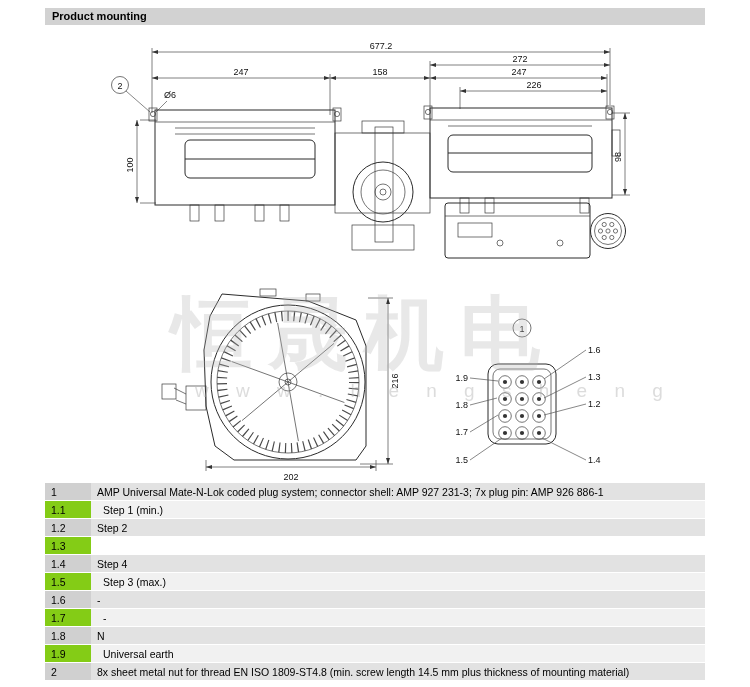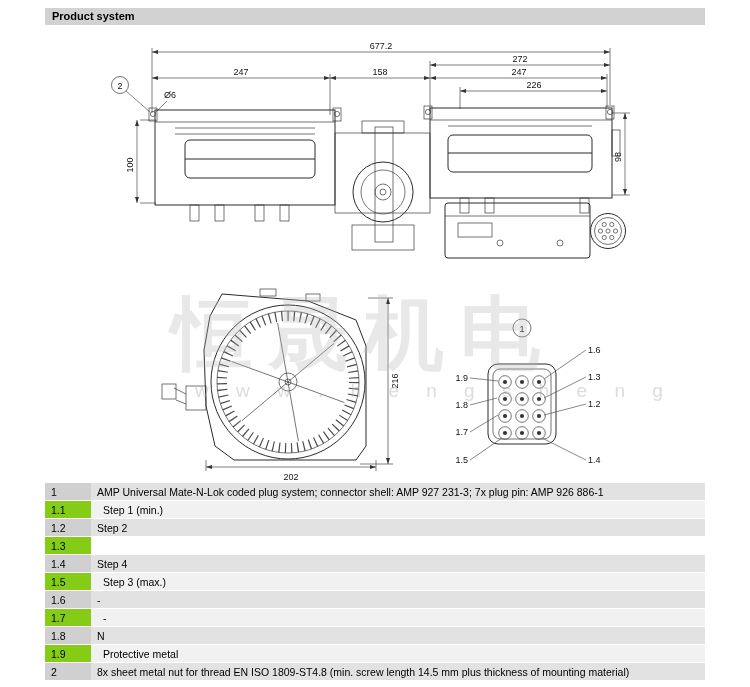--- a/index.html
+++ b/index.html
@@ -30,21 +30,21 @@
   .trow.dark .tid { background:#d0d0d0; }
   .trow.dark .tdesc { background:#e2e2e2; }
   .trow.light .tid { background:#84cc16; }
   .trow.light .tdesc { background:#f1f1f1;padding-left:12px; }
 </style>
 </head>
 <body>
 
 <div class="page">
 
-  <div class="header-bar">Product system</div>
+  <div class="header-bar">Product mounting</div>
 
   <svg style="left:90px; top:35px;" width="580" height="255" viewBox="0 0 580 255">
     <defs>
       <pattern id="hp" width="3.4" height="8" patternUnits="userSpaceOnUse">
         <rect width="3.4" height="8" fill="#f4f4f4"></rect>
         <line x1="1.7" y1="0" x2="1.7" y2="8" stroke="#4a4a4a" stroke-width="0.7"></line>
       </pattern>
     </defs>
 
     <g class="dimline">
@@ -306,21 +306,21 @@
     <div class="trow light">
         <div class="tid">1.7</div>
         <div class="tdesc">-</div>
       </div>
     <div class="trow dark">
         <div class="tid">1.8</div>
         <div class="tdesc">N</div>
       </div>
     <div class="trow light">
         <div class="tid">1.9</div>
-        <div class="tdesc">Protective metal</div>
+        <div class="tdesc">Universal earth</div>
       </div>
     <div class="trow dark">
         <div class="tid">2</div>
         <div class="tdesc">8x sheet metal nut for thread EN ISO 1809-ST4.8 (min. screw length 14.5 mm plus thickness of mounting material)</div>
       </div>
   </div>
 
 </div>
 
 </body></html>

